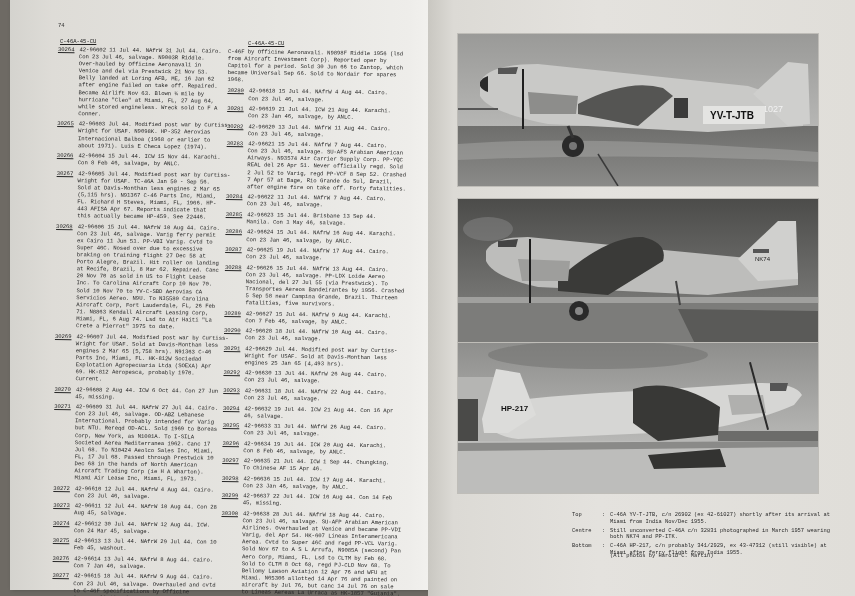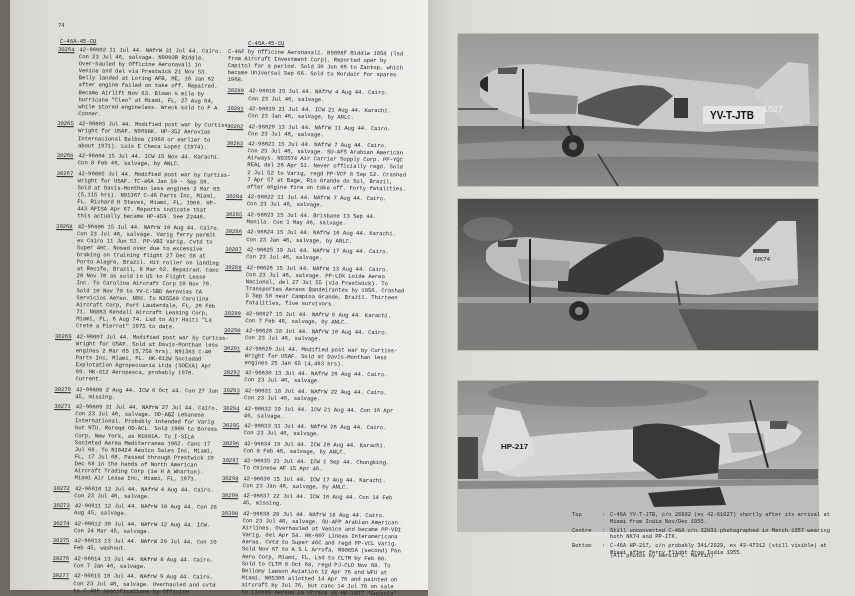--- a/index.html
+++ b/index.html
@@ -36,21 +36,21 @@
   .entry-body { white-space:normal; }
   .cont-note { white-space:normal; margin-bottom:4px; }
 
   .photo {
     position:absolute; left:457px; width:360px; overflow:hidden;
     border:1px solid #bfbdb8;
   }
   .photo svg { display:block; }
   .photo-top    { top:33px;  height:152px; }
   .photo-centre { top:198px; height:151px; }
-  .photo-bottom { top:380px; height:150px;text-align:right; }
+  .photo-bottom { top:342px; height:150px;text-align:right; }
 
   .captions {
     position:absolute; left:572px; top:512px; width:260px;
     font-size:5.4px; line-height:6.8px; color:#2a2a2a;
   }
   .cap-row { display:flex; margin-bottom:2px; }
   .cap-label { width:30px; flex:none; }
   .cap-colon { width:8px; flex:none; }
   .cap-text { flex:1; }
   .credit { padding-left:38px; margin-top:1px; }

